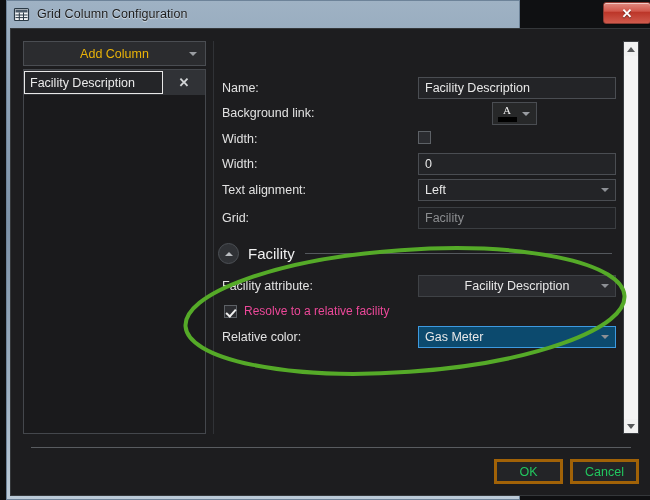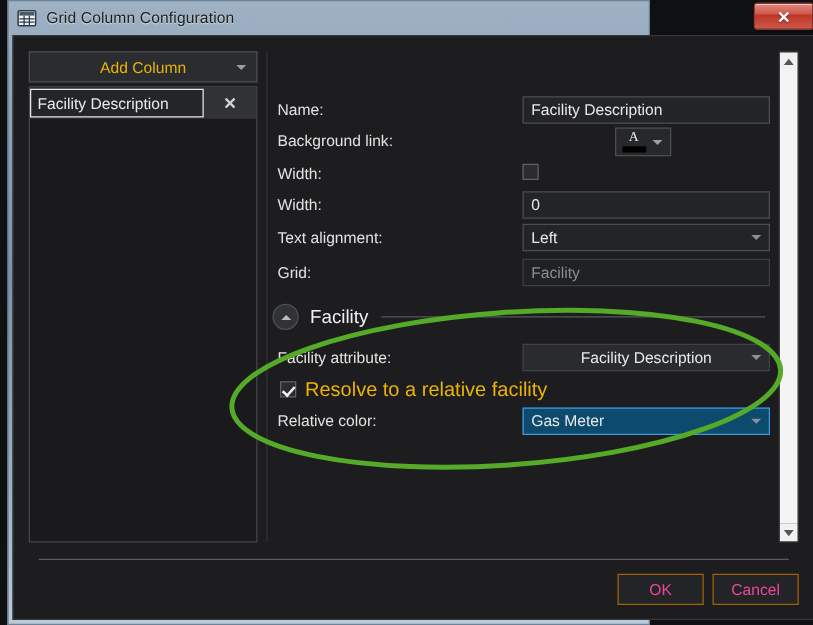--- a/index.html
+++ b/index.html
@@ -344,22 +344,22 @@
     content: "";
     position: absolute;
     left: 3px; top: 1px;
     width: 4px; height: 8px;
     border: solid #f0f0f0;
     border-width: 0 2px 2px 0;
     transform: rotate(42deg);
   }
   .check-label {
     position: absolute;
-    font-size: 16px;
-    color: #eab308;
+    font-size: 12px;
+    color: #ec4899;
     white-space: nowrap;
     cursor: pointer;
   }
 
   
   .scrollbar {
     position: absolute;
     right: 0;
     top: 0;
     width: 16px;
@@ -407,23 +407,23 @@
     top: 418px;
     height: 1px;
     background: #595c60;
   }
   .btn {
     position: absolute;
     box-sizing: border-box;
     width: 69px;
     height: 25px;
     background: #232427;
-    border: 1px solid #a16207;
-    font-size: 12.5px;
-    color: #ec4899;
+    border: 3px solid #a16207;
+    font-size: 12.5px;
+    color: #22c55e;
     display: flex;
     align-items: center;
     justify-content: center;
     cursor: pointer;
   }
   .btn.ok { right: 88px; top: 430px; }
   .btn.cancel { right: 12px; top: 430px; }
 
   
   .annotation {

